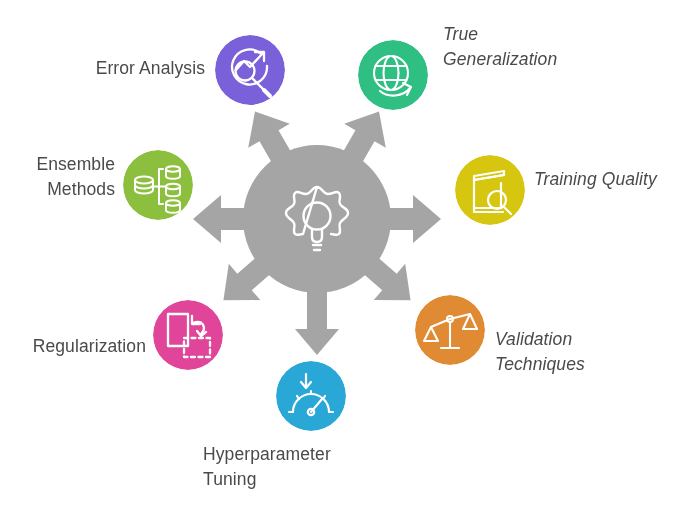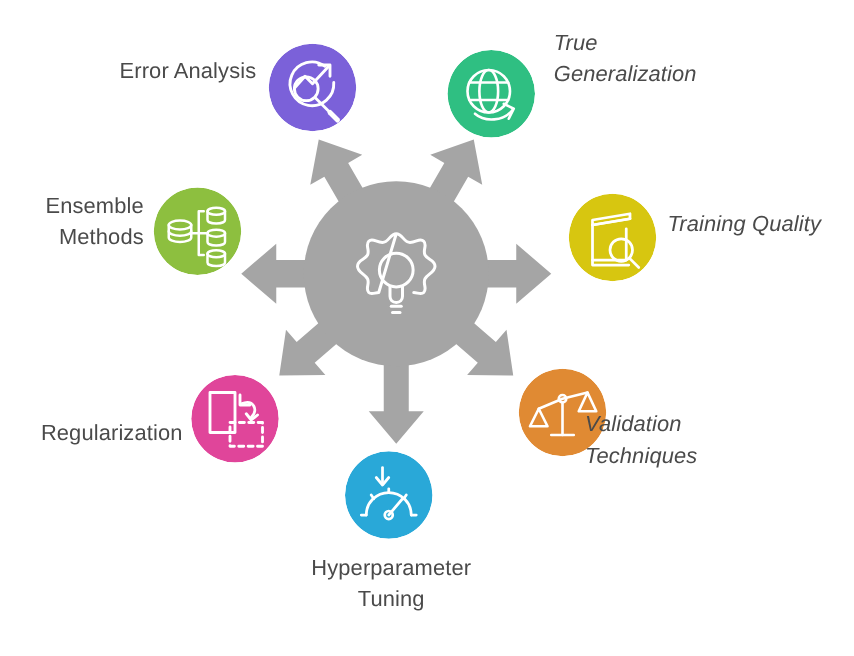--- a/index.html
+++ b/index.html
@@ -58,34 +58,34 @@
   .node-label {
     position: absolute;
     color: #4a4a4a;
     font-size: 17.5px;
     line-height: 25px;
     white-space: pre-line;
     letter-spacing: 0.1px;
   }
   .label-right { text-align: right; }
   .label-left  { text-align: left; font-style: italic; }
-  .label-center{ text-align: center; }
+  .label-center{ }
 
   
   #badge-error-analysis      { left: 215px; top: 35px;  width: 70px; height: 70px; }
-  #label-error-analysis      { left: 20px;  top: 44px;  width: 185px; }
+  #label-error-analysis      { left: 20px;  top: 56px;  width: 185px; }
 
   #badge-true-generalization { left: 358px; top: 40px;  width: 70px; height: 70px; }
   #label-true-generalization { left: 443px; top: 22px;  width: 210px; }
 
   #badge-training-quality    { left: 455px; top: 155px; width: 70px; height: 70px; }
   #label-training-quality    { left: 534px; top: 167px; width: 180px; }
 
   #badge-validation          { left: 415px; top: 295px; width: 70px; height: 70px; }
-  #label-validation          { left: 468px; top: 327px; width: 180px; }
+  #label-validation          { left: 495px; top: 327px; width: 180px; }
 
   #badge-hyperparameter      { left: 276px; top: 361px; width: 70px; height: 70px; }
   #label-hyperparameter      { left: 203px; top: 442px; width: 220px; }
 
   #badge-regularization      { left: 153px; top: 300px; width: 70px; height: 70px; }
   #label-regularization      { left: -4px;  top: 334px; width: 150px; }
 
   #badge-ensemble            { left: 123px; top: 150px; width: 70px; height: 70px; }
   #label-ensemble            { left: -10px; top: 152px; width: 125px; }
 </style>

